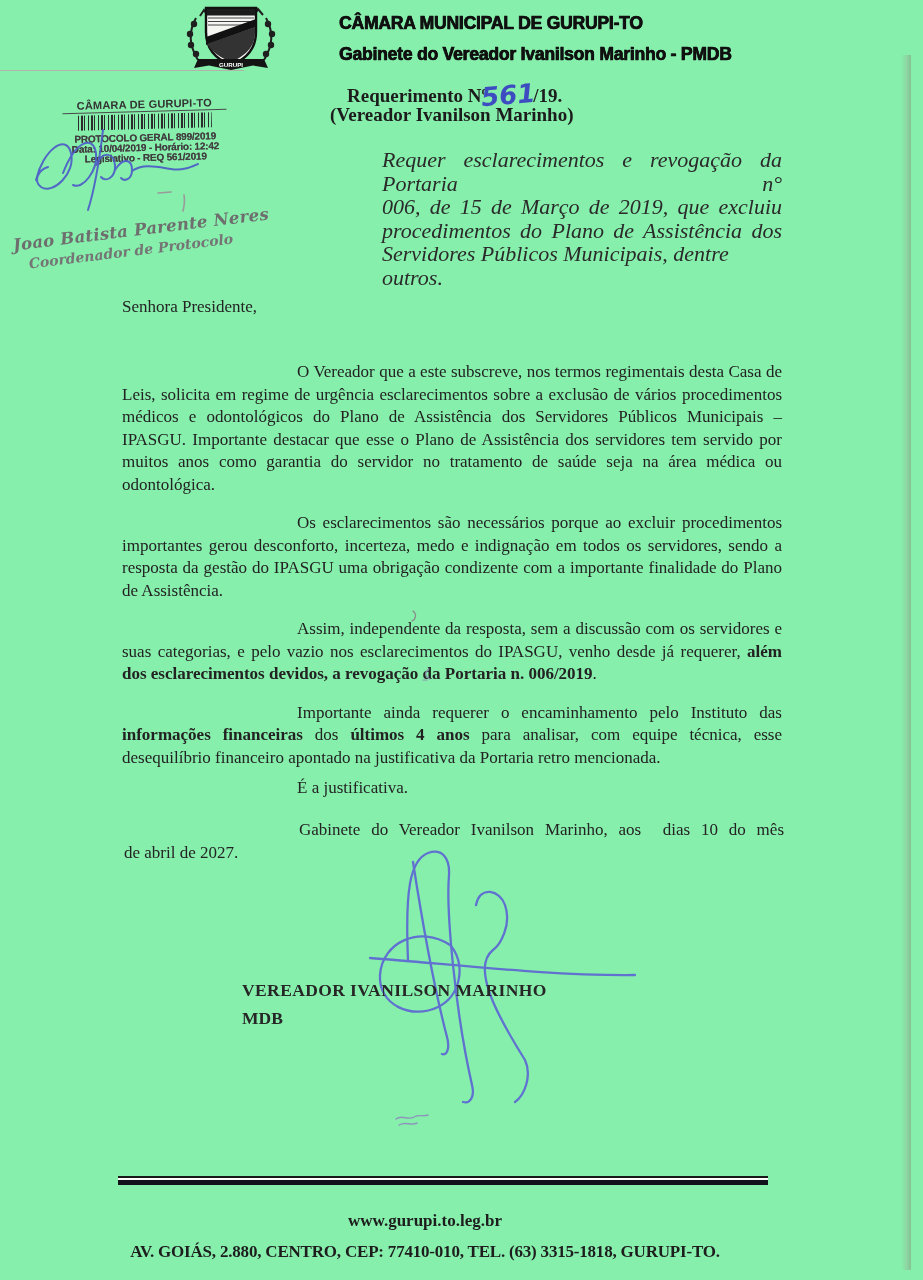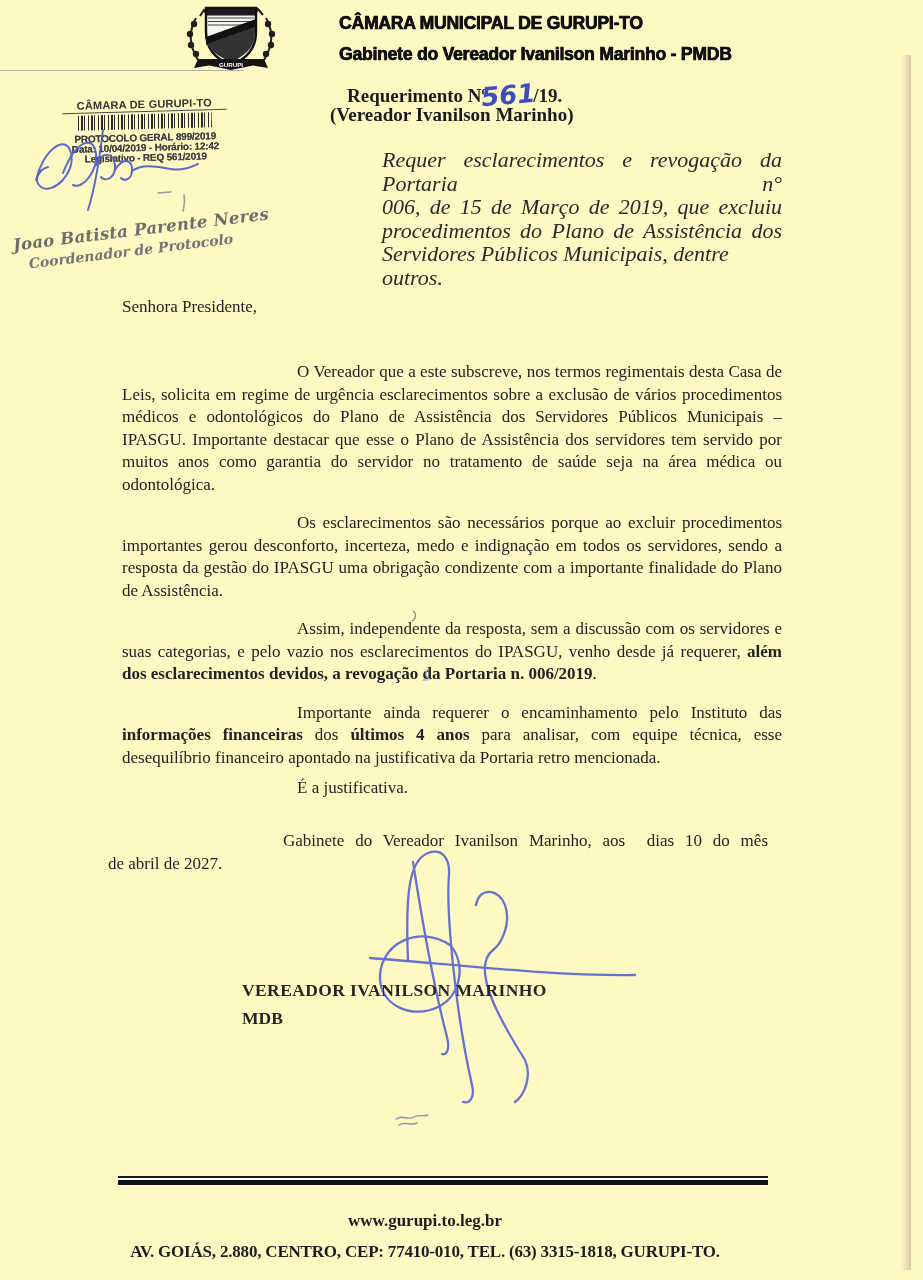--- a/index.html
+++ b/index.html
@@ -1,18 +1,18 @@
 <!DOCTYPE html>
 <html><head>
 <meta charset="utf-8">
 <style>
   html,body{margin:0;padding:0;background:#e8e8e6;}
   .page{
     position:relative;width:923px;height:1280px;margin:0 auto;
-    background:#fef9c3;overflow:hidden;
+    background:#86efac;overflow:hidden;
     font-family:"Liberation Serif","DejaVu Serif",serif;color:#232323;
   }
   
   .org-line{
     position:absolute;left:339px;
     font-family:"Liberation Sans","DejaVu Sans",sans-serif;
     font-weight:700;color:#101010;letter-spacing:-0.2px;
     -webkit-text-stroke:0.6px #101010;text-shadow:0.4px 0 0 #101010;
     font-size:17.5px;white-space:nowrap;
   }
@@ -62,21 +62,21 @@
   .summary .ll{display:block;}
   
   .salutation{position:absolute;left:122px;top:297px;font-size:17px;}
   .body-paragraphs{position:absolute;left:122px;top:353px;width:660px;}
   .body-para{
     margin:8px 0 16px 0;text-indent:175px;text-align:justify;
     font-size:17px;line-height:22.5px;color:#222;
   }
   .body-para .b{font-weight:700;}
   .justification-line{position:absolute;left:297px;top:778px;font-size:17px;}
-  .closing-line{position:absolute;left:108px;top:819px;width:660px;font-size:17px;line-height:22.5px;margin-top:11px;}
+  .closing-line{position:absolute;left:124px;top:819px;width:660px;font-size:17px;line-height:22.5px;}
   .closing-l1{display:block;text-indent:175px;text-align:justify;text-align-last:justify;}
   .closing-l2{display:block;}
   
   .big-signature{position:absolute;left:350px;top:850px;}
   .signatory{position:absolute;left:242px;width:400px;text-align:left;font-weight:700;color:#262626;}
   .signatory-name{top:980px;font-size:17.5px;letter-spacing:0.4px;}
   .signatory-party{top:1008px;font-size:17.5px;}
   
   .footer-rule{
     position:absolute;left:118px;top:1176px;width:650px;height:9px;

